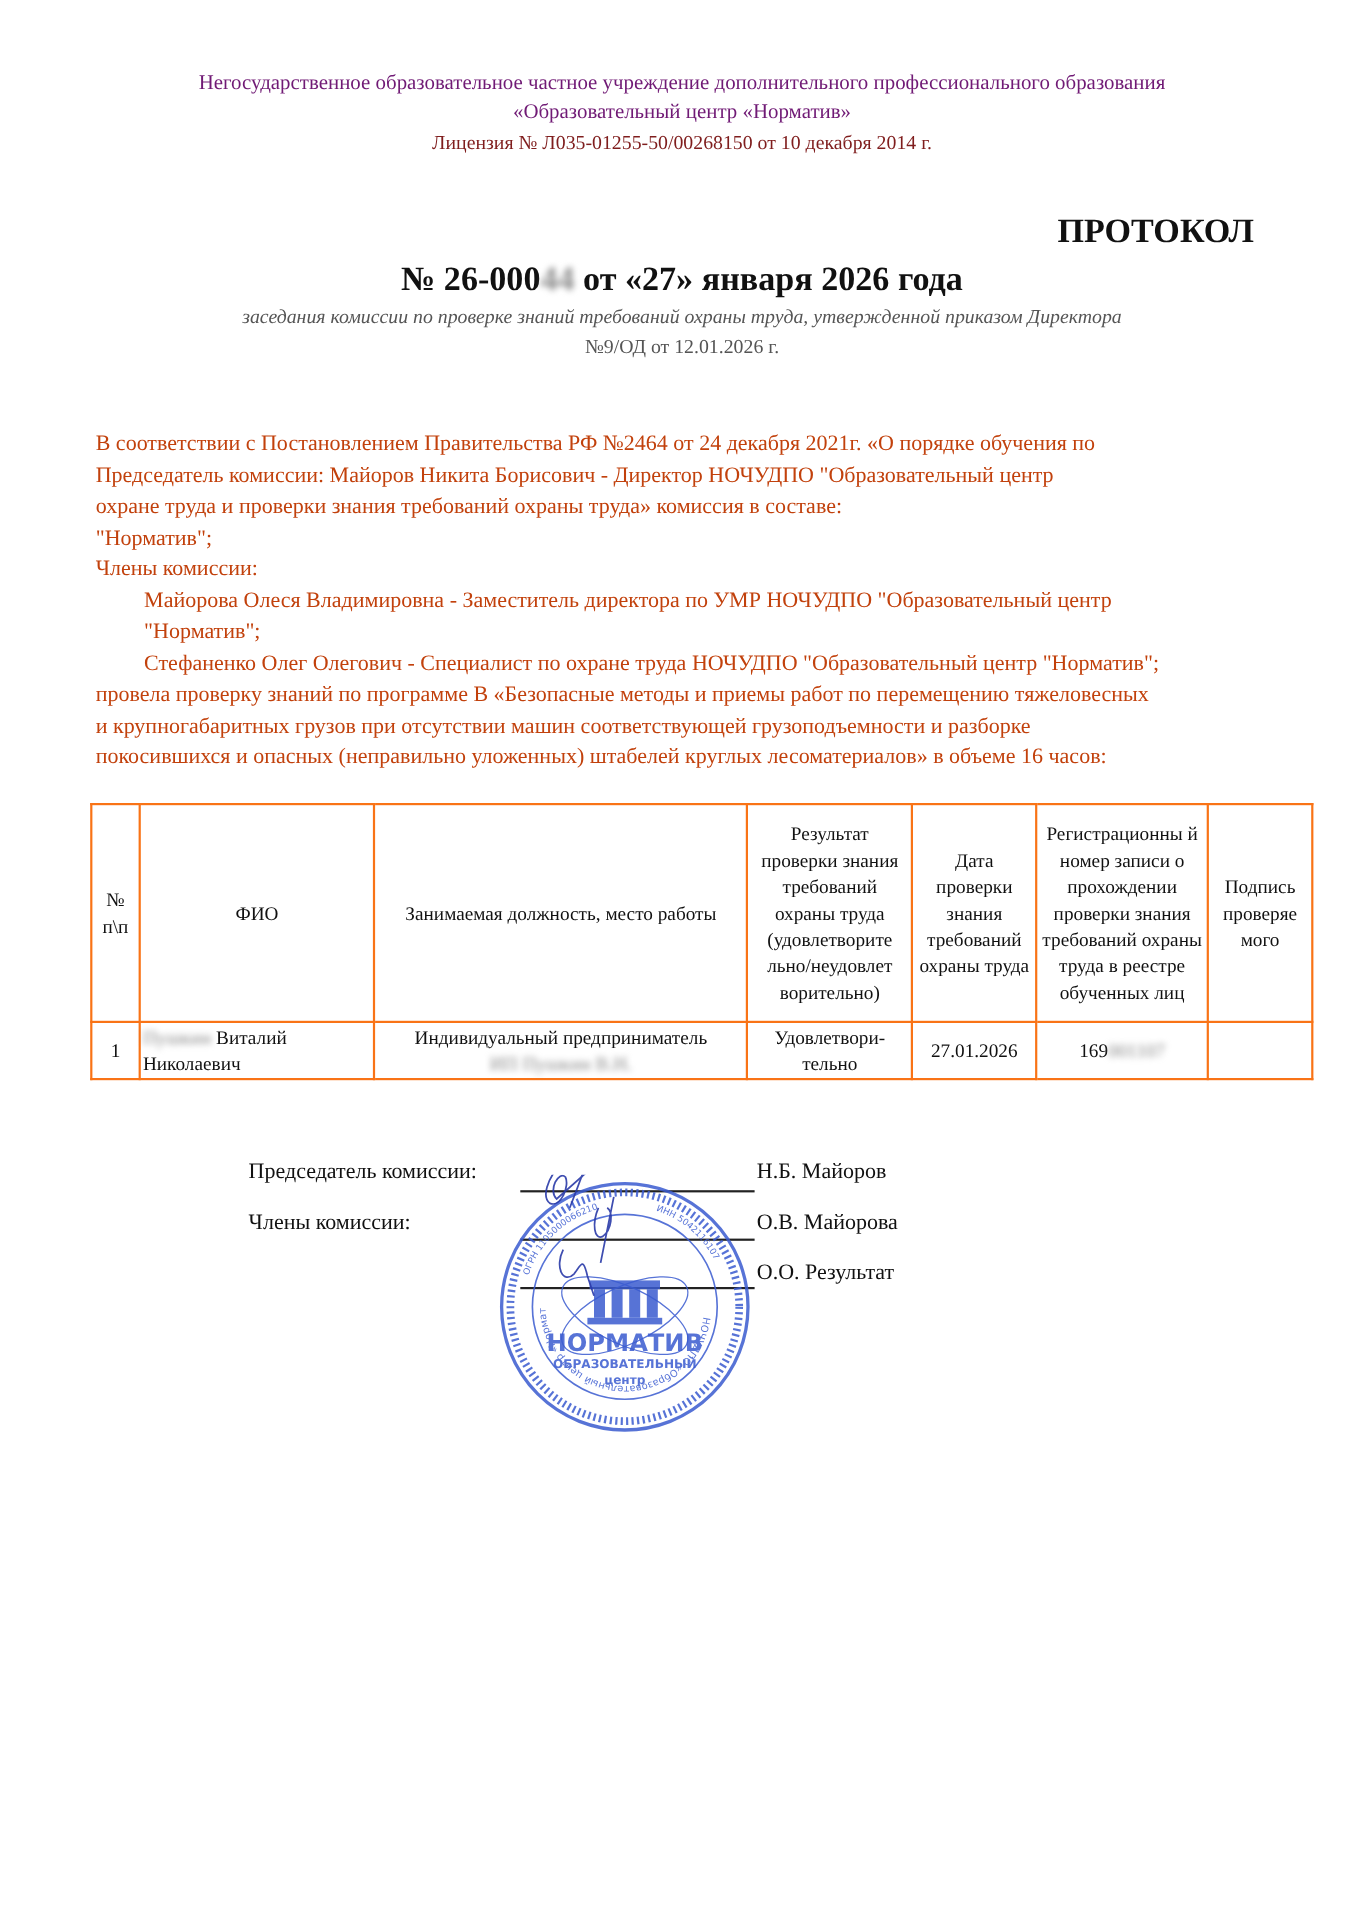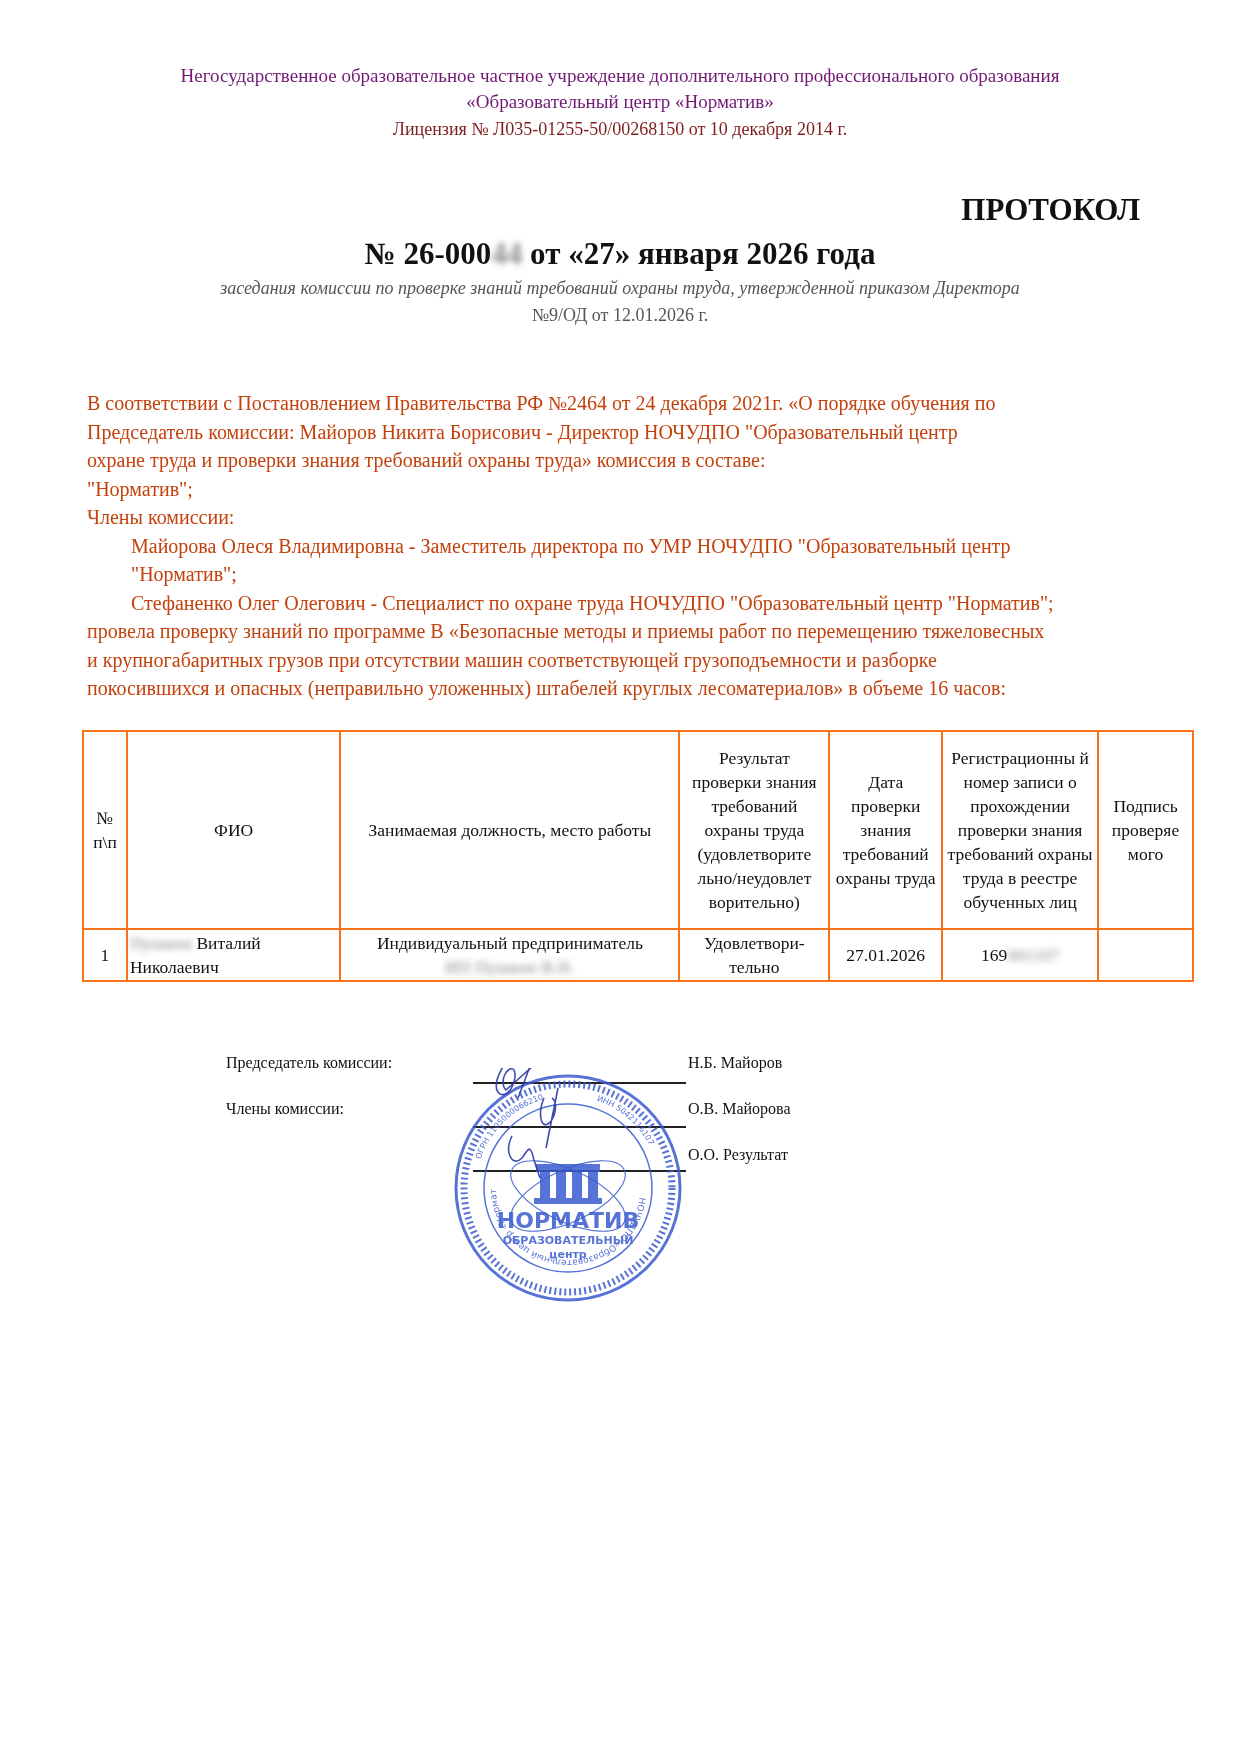--- a/index.html
+++ b/index.html
@@ -18,21 +18,21 @@
     .body-text p { margin: 0; }
     .indent { padding-left: 44px; }
     table.grid {
       position: absolute; left: 82px; top: 730px; width: 1112px; border-collapse: collapse;
       font-size: 17.5px; line-height: 24px; color: #111;
     }
     table.grid th, table.grid td { border: 2px solid #f97316; padding: 0 2px; font-weight: normal; vertical-align: middle; text-align: center; }
     table.grid th { height: 196px; }
     table.grid td { height: 50px; }
     .left { text-align: left !important; }
-    .sig-label { font-size: 16px; color: #111; }
+    .sig-label { font-size: 20px; color: #111; }
     .sig-line { height: 2px; background: #222; }
     .stamp { left: 448px; top: 1068px; width: 240px; height: 240px; }
   </style>
 </head>
 <body>
 
 <div class="abs hdr center" style="top:62px;">Негосударственное образовательное частное учреждение дополнительного профессионального образования</div>
 <div class="abs hdr center" style="top:88px;">«Образовательный центр «Норматив»</div>
 <div class="abs hdr center lic" style="top:116px;">Лицензия № Л035-01255-50/00268150 от 10 декабря 2014 г.</div>
 

